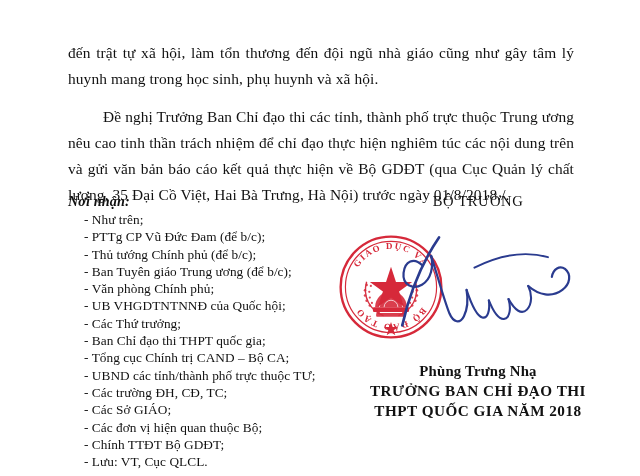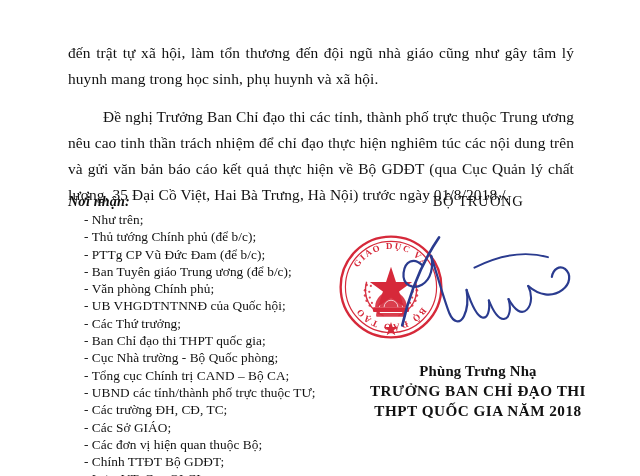--- a/index.html
+++ b/index.html
@@ -155,28 +155,27 @@
     <p class="para">đến trật tự xã hội, làm tổn thương đến đội ngũ nhà giáo cũng như gây tâm lý huynh mang trong học sinh, phụ huynh và xã hội.</p>
     <p class="para indented">Đề nghị Trưởng Ban Chỉ đạo thi các tỉnh, thành phố trực thuộc Trung ương nêu cao tinh thần trách nhiệm để chỉ đạo thực hiện nghiêm túc các nội dung trên và gửi văn bản báo cáo kết quả thực hiện về Bộ GDĐT (qua Cục Quản lý chất lượng, 35 Đại Cồ Việt, Hai Bà Trưng, Hà Nội) trước ngày 01/8/2018./.</p>
   </div>
 
   <div class="lower">
 
     <div class="recipients">
       <div class="recipients-title">Nơi nhận:</div>
       <ul class="recipients-list">
         <li>Như trên;</li>
+        <li>PTTg CP Vũ Đức Đam (để b/c);</li>
         <li>Thủ tướng Chính phủ (để b/c);</li>
-        <li>PTTg CP Vũ Đức Đam (để b/c);</li>
         <li>Ban Tuyên giáo Trung ương (để b/c);</li>
         <li>Văn phòng Chính phủ;</li>
         <li>UB VHGDTNTNNĐ của Quốc hội;</li>
         <li>Các Thứ trưởng;</li>
         <li>Ban Chỉ đạo thi THPT quốc gia;</li>
-        <li>Cục Nhà trường - Bộ Quốc phòng;</li>
         <li>Tổng cục Chính trị CAND – Bộ CA;</li>
         <li>UBND các tỉnh/thành phố trực thuộc TƯ;</li>
         <li>Các trường ĐH, CĐ, TC;</li>
         <li>Các Sở GIÁO;</li>
         <li>Các đơn vị hiện quan thuộc Bộ;</li>
         <li>Chính TTĐT Bộ GDĐT;</li>
         <li>Lưu: VT, Cục QLCL.</li>
       </ul>
     </div>
 

